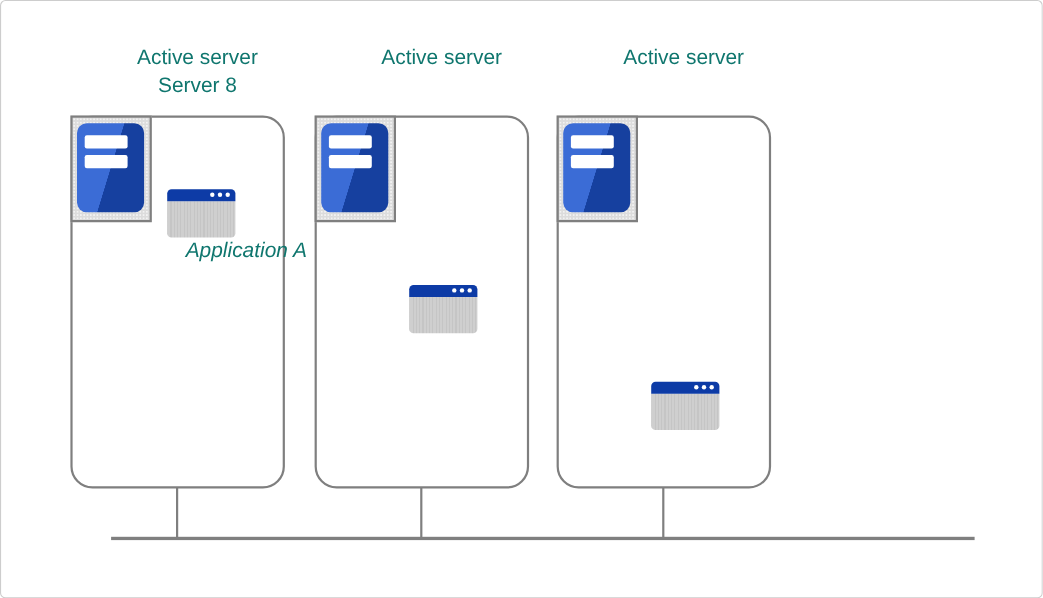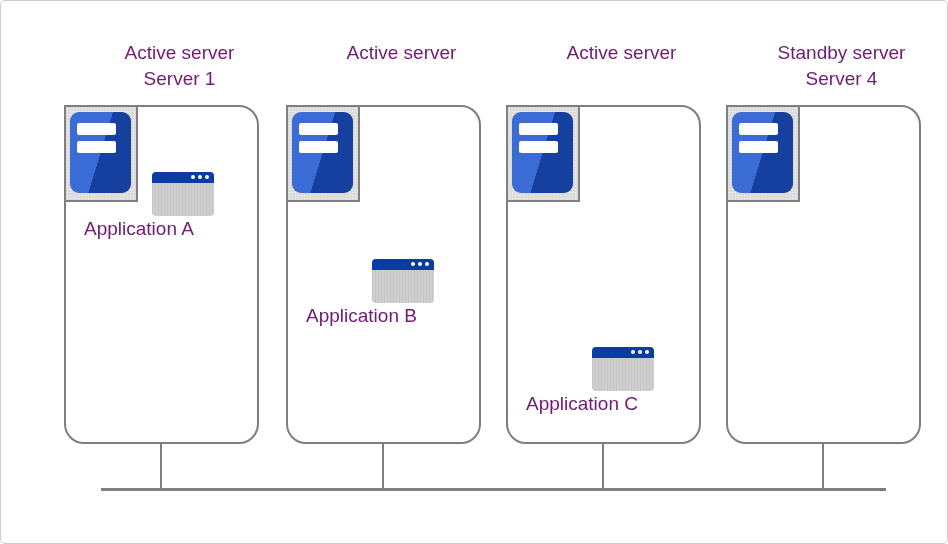--- a/index.html
+++ b/index.html
@@ -1,19 +1,19 @@
 <!DOCTYPE html>
 <html><head>
 <meta charset="utf-8">
 <style>
   html,body{margin:0;padding:0;background:#fff;}
   .canvas{
     position:relative;width:948px;height:544px;box-sizing:border-box;
     background:#ffffff;border:1px solid #cdcdcd;border-radius:5px;overflow:hidden;
-    font-family:"Liberation Sans", sans-serif;color:#701a75;
+    font-family:"Liberation Sans", sans-serif;color:#0f766e;
   }
   .group{position:absolute;top:0;width:195px;height:544px;}
   .g0{left:63px}.g1{left:285px}.g2{left:505px}.g3{left:725px}
 
   .server-title{
     position:absolute;top:39px;left:18px;width:195px;
     text-align:center;font-size:19px;line-height:26px;white-space:nowrap;
   }
 
   .server-box{
@@ -42,37 +42,37 @@
     position:relative;height:11px;background:#0d3ba6;border-radius:4px 4px 0 0;
   }
   .app-dots{position:absolute;right:5px;top:3px;display:flex;gap:3px;}
   .dot{width:4px;height:4px;border-radius:50%;background:#fff;}
   .app-body{
     height:33px;border-radius:0 0 4px 4px;
     background:repeating-linear-gradient(90deg,#c5c5c5 0 1px,#cfcfcf 1px 3px);
   }
 
   .app-label{
-    position:absolute;left:20px;width:195px;text-align:left;
-    font-size:19px;line-height:22px;white-space:nowrap;z-index:2;
+    position:absolute;left:20px;width:195px;text-align:right;
+    font-size:19px;line-height:22px;white-space:nowrap;z-index:2;font-style:italic;
   }
   .label-a{top:217px}.label-b{top:304px}.label-c{top:392px}
 
   .connector{position:absolute;left:96px;top:441px;width:2px;height:47px;background:#7f7f7f;z-index:0;}
   .bus{position:absolute;left:100px;top:487px;width:785px;height:3px;background:#7f7f7f;}
 </style>
 </head>
 <body>
 
 <div class="canvas">
 
   <div class="group g0">
     <div class="server-title">
       <div>Active server</div>
-      <div>Server 1</div>
+      <div>Server 8</div>
     </div>
     <div class="server-box"></div>
     <div class="icon-frame">
       <div class="tower">
         <div class="bay bay1"></div>
         <div class="bay bay2"></div>
       </div>
     </div>
     <div class="app app-a">
       <div class="app-titlebar">
@@ -102,21 +102,20 @@
     <div class="app app-b">
       <div class="app-titlebar">
         <div class="app-dots">
           <span class="dot"></span>
           <span class="dot"></span>
           <span class="dot"></span>
         </div>
       </div>
       <div class="app-body"></div>
     </div>
-    <div class="app-label label-b">Application B</div>
     <div class="connector"></div>
   </div>
 
   <div class="group g2">
     <div class="server-title">
       <div>Active server</div>
     </div>
     <div class="server-box"></div>
     <div class="icon-frame">
       <div class="tower">
@@ -127,33 +126,18 @@
     <div class="app app-c">
       <div class="app-titlebar">
         <div class="app-dots">
           <span class="dot"></span>
           <span class="dot"></span>
           <span class="dot"></span>
         </div>
       </div>
       <div class="app-body"></div>
     </div>
-    <div class="app-label label-c">Application C</div>
     <div class="connector"></div>
   </div>
 
-  <div class="group g3">
-    <div class="server-title">
-      <div>Standby server</div>
-      <div>Server 4</div>
-    </div>
-    <div class="server-box"></div>
-    <div class="icon-frame">
-      <div class="tower">
-        <div class="bay bay1"></div>
-        <div class="bay bay2"></div>
-      </div>
-    </div>
-    <div class="connector"></div>
-  </div>
 
   <div class="bus"></div>
 </div>
 
 </body></html>

